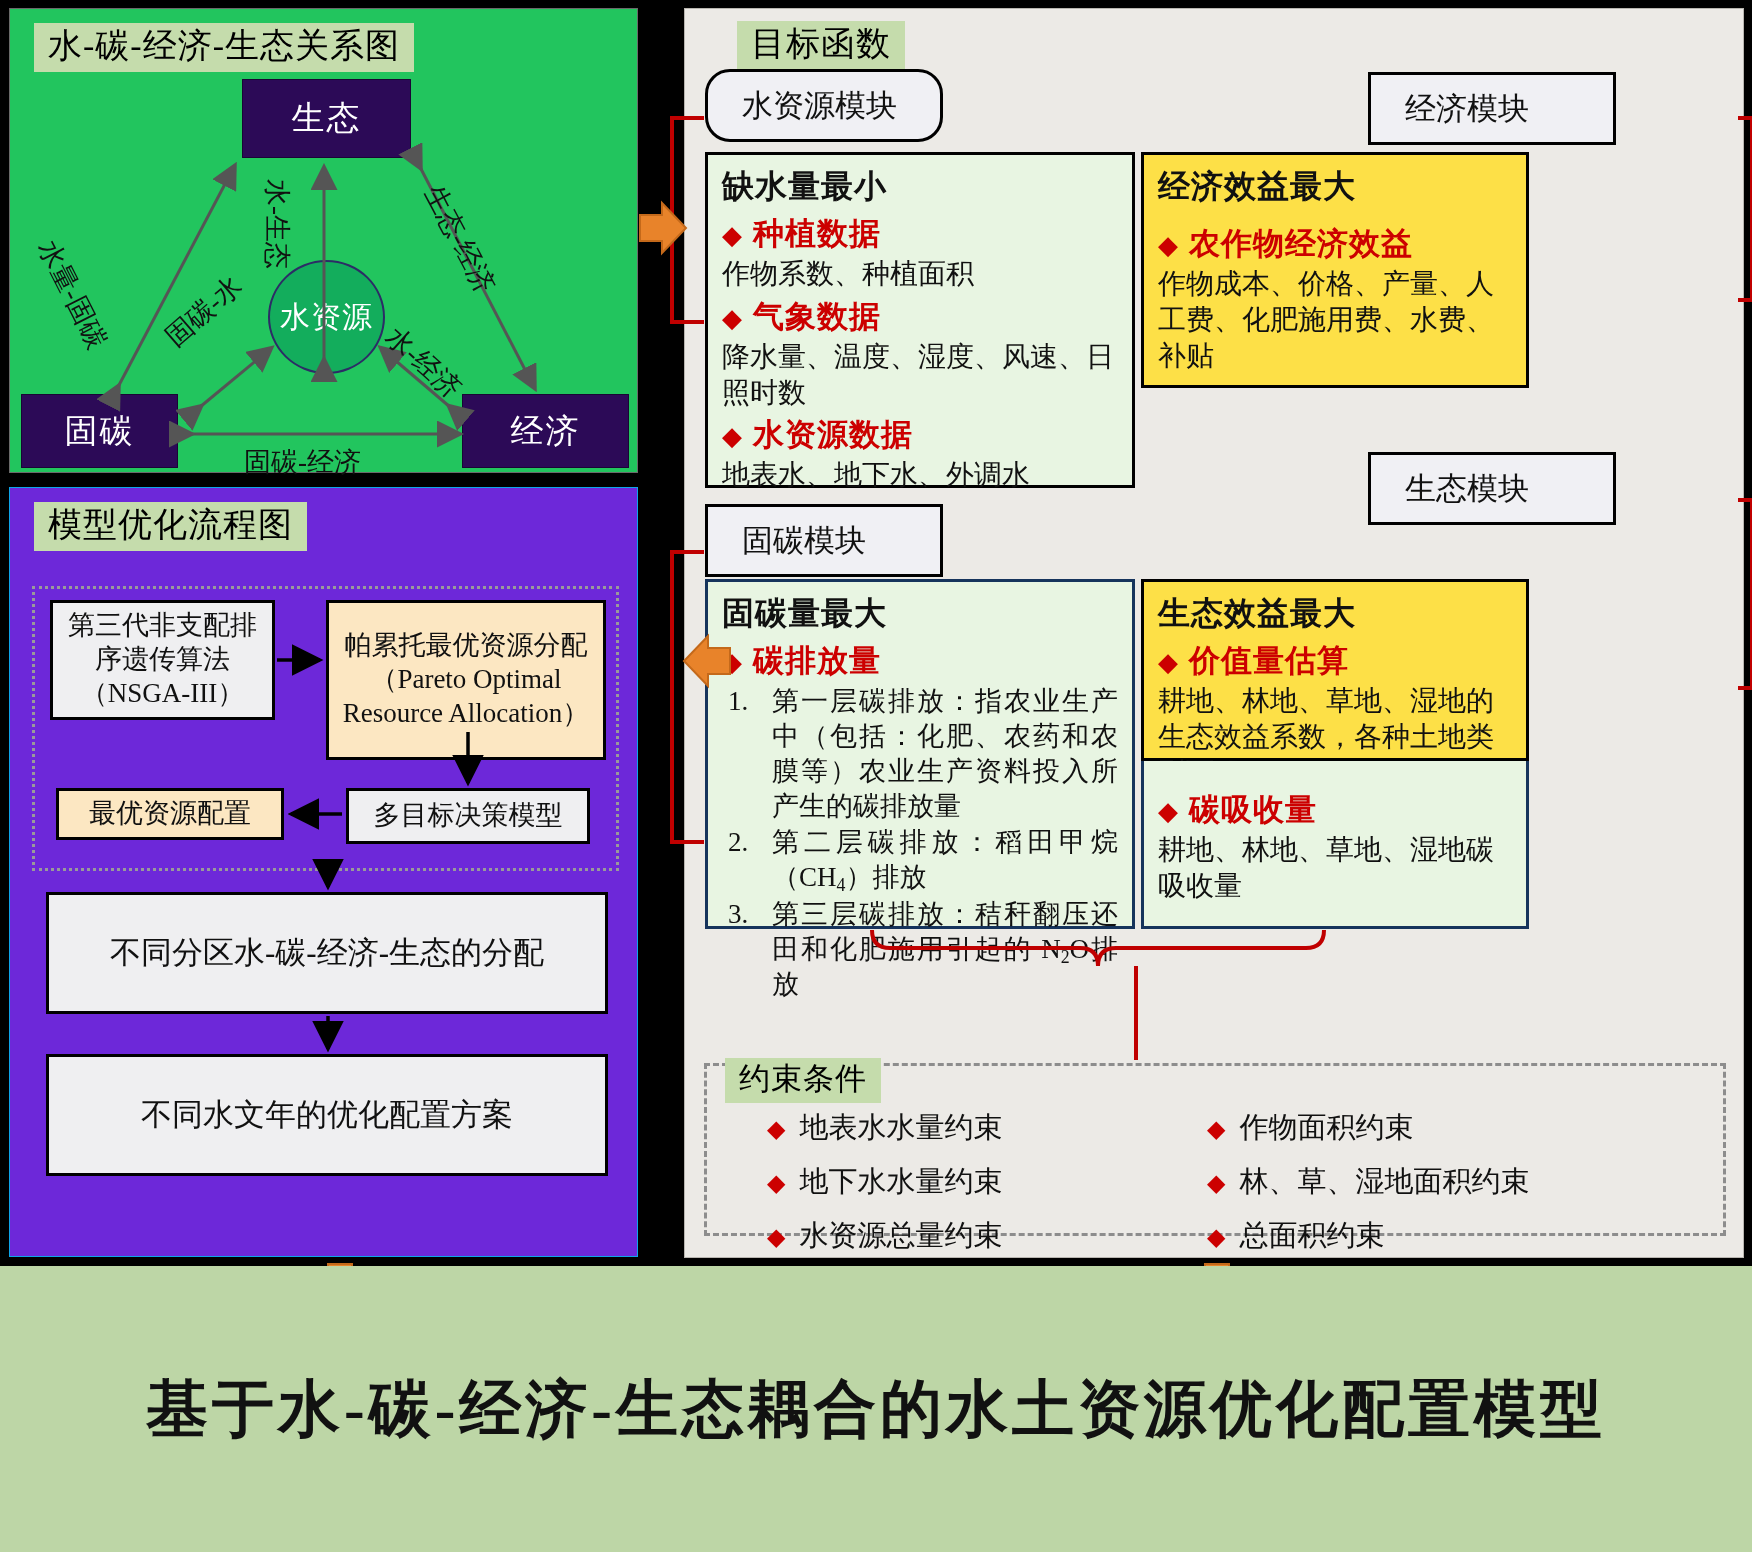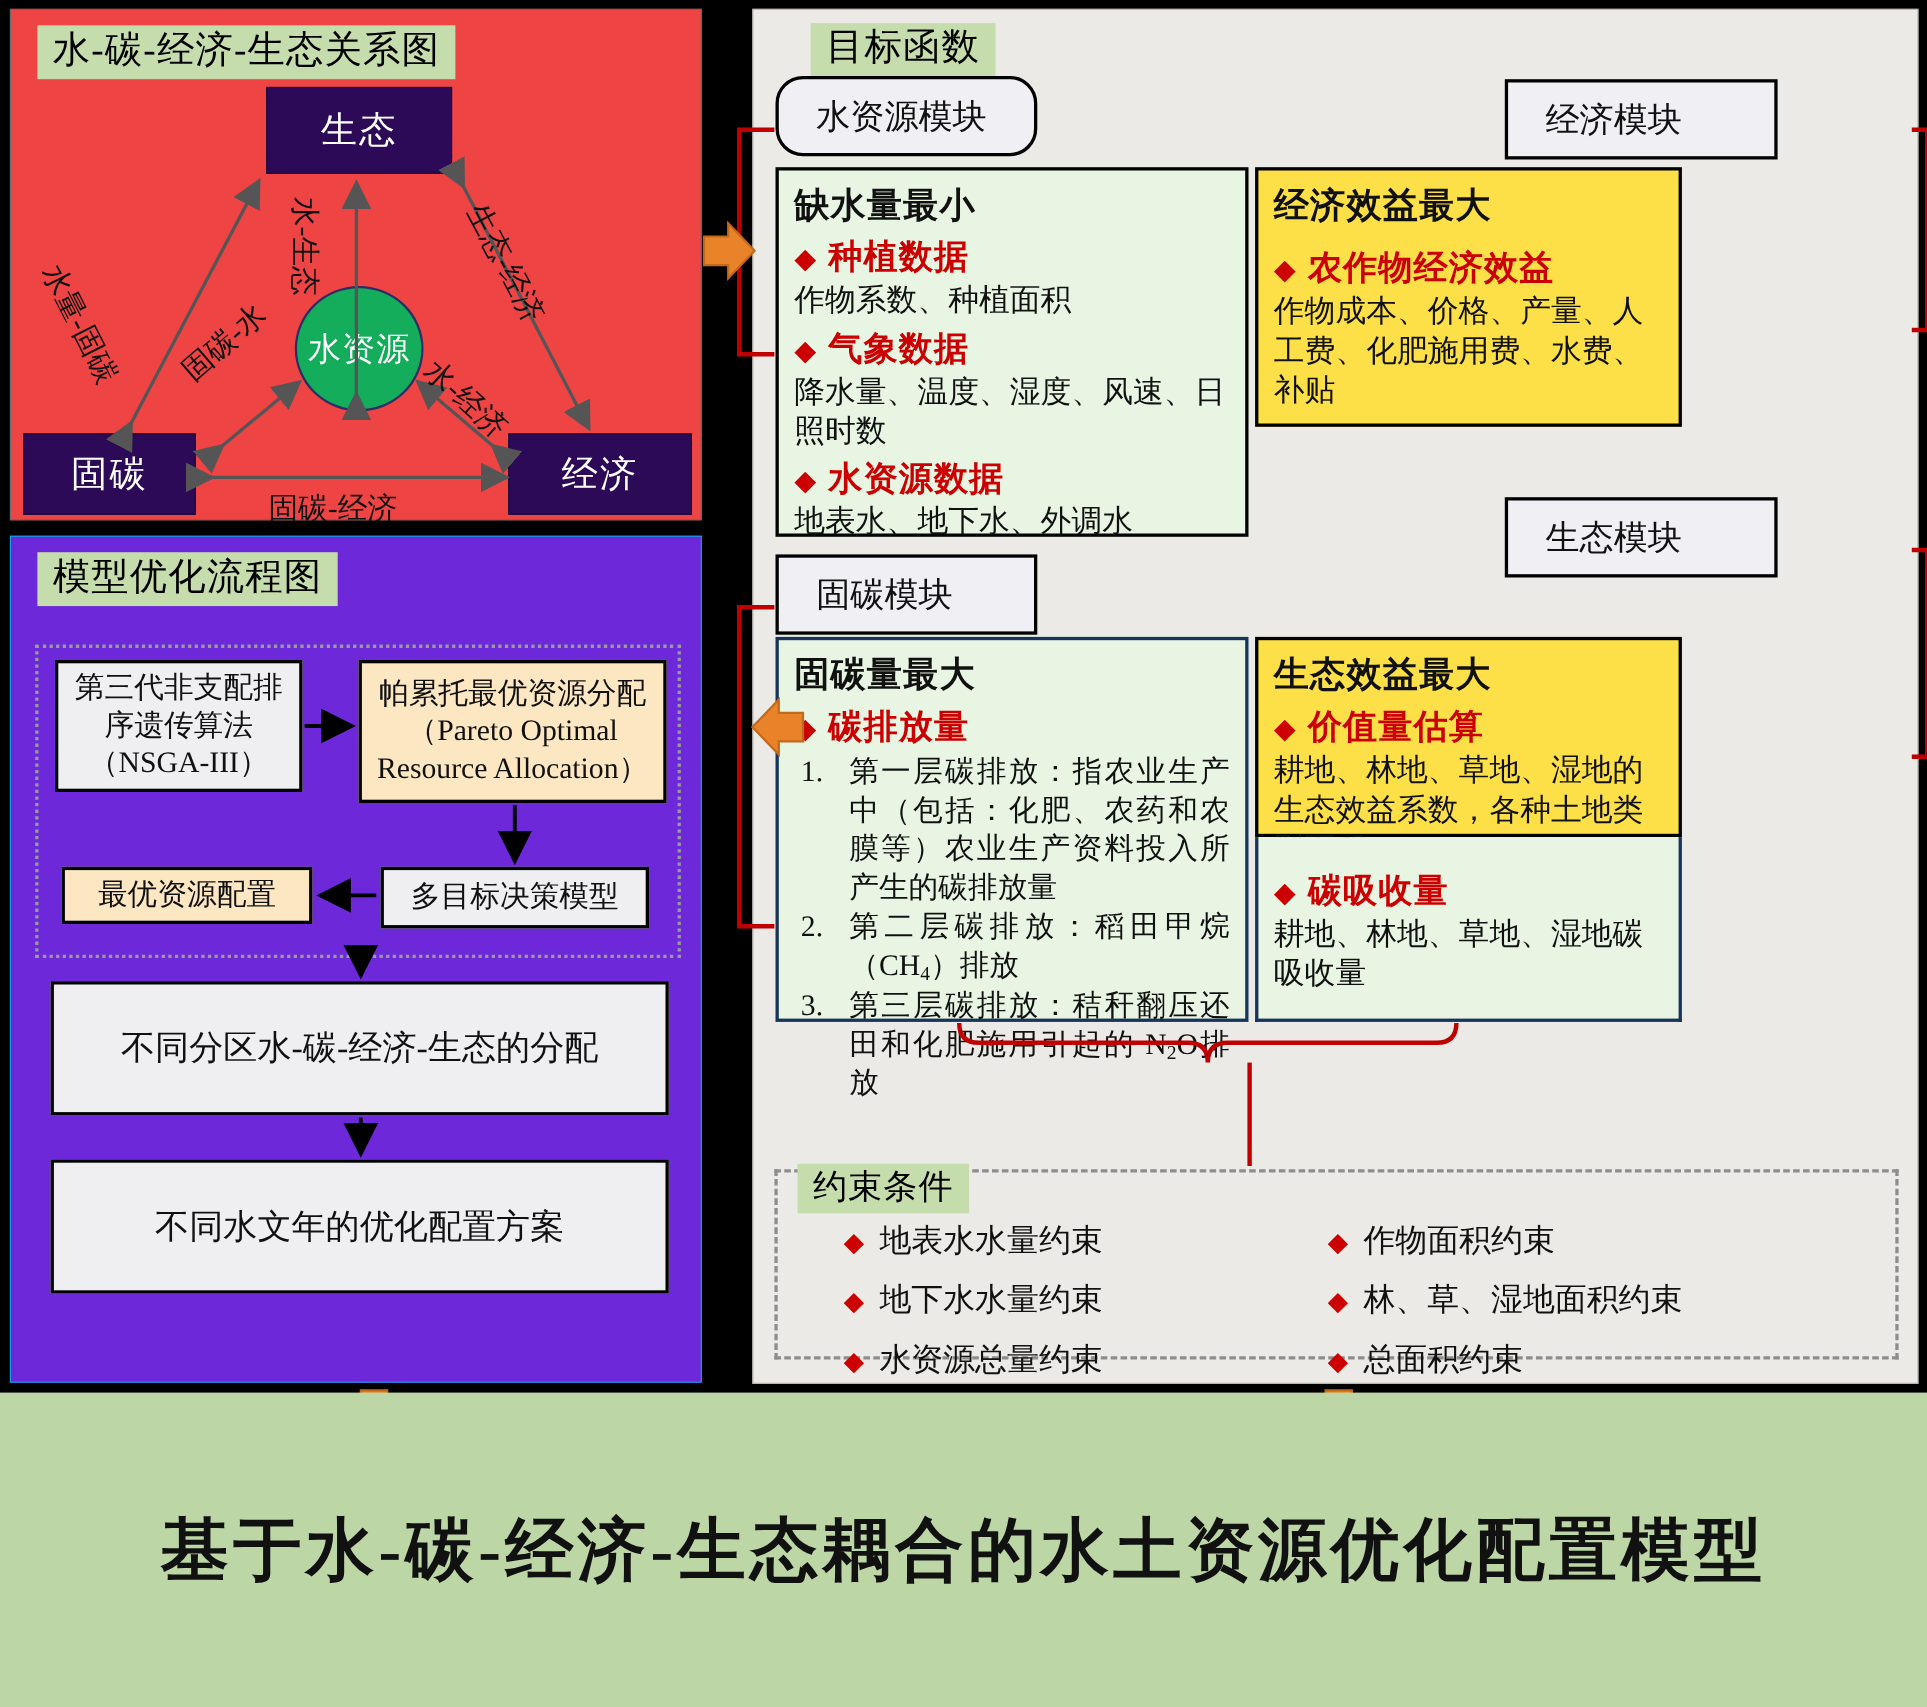--- a/index.html
+++ b/index.html
@@ -14,21 +14,21 @@
   .chip{
     display:inline-block;background:#c5dcac;color:#000;
     padding:2px 14px 4px 14px;font-size:34px;line-height:1.25;
     font-family:"Liberation Serif","DejaVu Serif",serif;
     letter-spacing:1px;white-space:nowrap;
   }
 
   
   .left-top{
     position:absolute;left:9px;top:8px;width:629px;height:465px;
-    background:#ef4444;border:1px solid #6a6a6a;box-sizing:border-box;
+    background:#22c55e;border:1px solid #6a6a6a;box-sizing:border-box;
   }
   .left-bot{
     position:absolute;left:9px;top:487px;width:629px;height:770px;
     background:#6d28d9;border:1px solid #0ea5e9;box-sizing:border-box;
   }
 
   
   .tri-wrap{position:absolute;left:0;top:60px;width:629px;height:405px;}
   .node{
     position:absolute;background:#2c0a57;color:#ffffff;
@@ -164,21 +164,21 @@
     <div style="position:absolute;left:24px;top:14px;">
       <span class="chip">模型优化流程图</span>
     </div>
 
     <div class="dashbox"></div>
 
     <div class="fbox" style="left:40px;top:112px;width:225px;height:120px;">
       <span>第三代非支配排序遗传算法（NSGA-III）</span>
     </div>
 
-    <div class="fbox tan" style="left:316px;top:112px;width:280px;height:130px;">
+    <div class="fbox tan" style="left:316px;top:112px;width:280px;height:160px;">
       <span>帕累托最优资源分配（Pareto Optimal Resource Allocation）</span>
     </div>
 
     <div class="fbox" style="left:336px;top:300px;width:244px;height:56px;">
       <span>多目标决策模型</span>
     </div>
 
     <div class="fbox tan" style="left:46px;top:300px;width:228px;height:52px;">
       <span>最优资源配置</span>
     </div>

